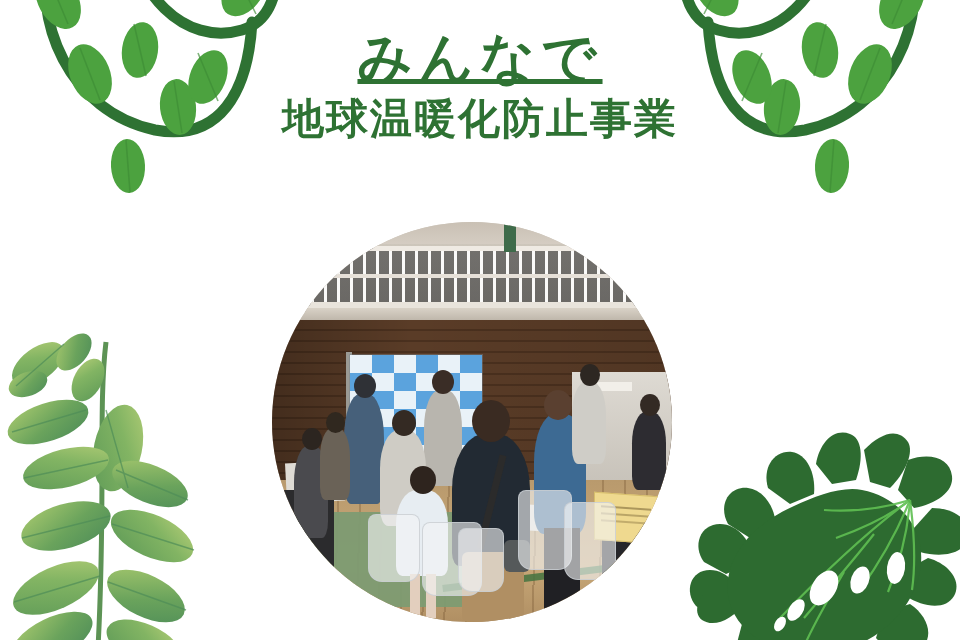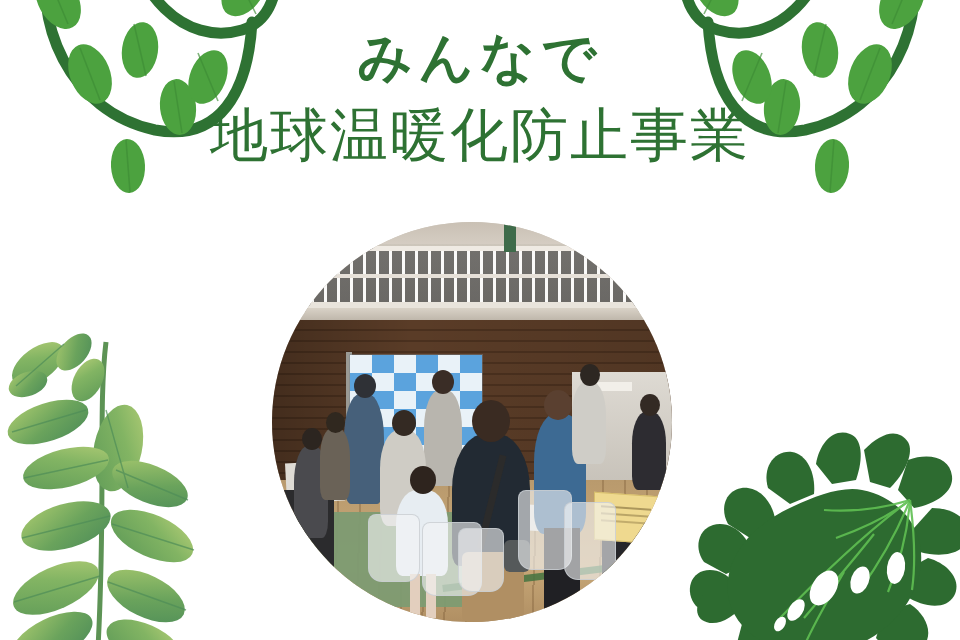--- a/index.html
+++ b/index.html
@@ -29,29 +29,29 @@
     pointer-events: none;
   }
   .title-line1 {
     display: block;
     color: #2e7233;
     font-size: 54px;
     font-weight: 700;
     letter-spacing: 6px;
     line-height: 1.25;
     font-family: "DejaVu Sans", "Liberation Sans", sans-serif;
+    text-decoration: underline;
   }
   .title-line2 {
     display: block;
     color: #2e7233;
-    font-size: 58px;
-    font-weight: 400;
+    font-size: 42px;
+    font-weight: 700;
     letter-spacing: 2px;
     line-height: 1.3;
-    margin-top: 6px;
     font-family: "DejaVu Sans", "Liberation Sans", sans-serif;
   }
 
   
   .city-name {
     position: absolute;
     left: 735px;
     top: 332px;
     color: #6b4a33;
     font-size: 50px;

